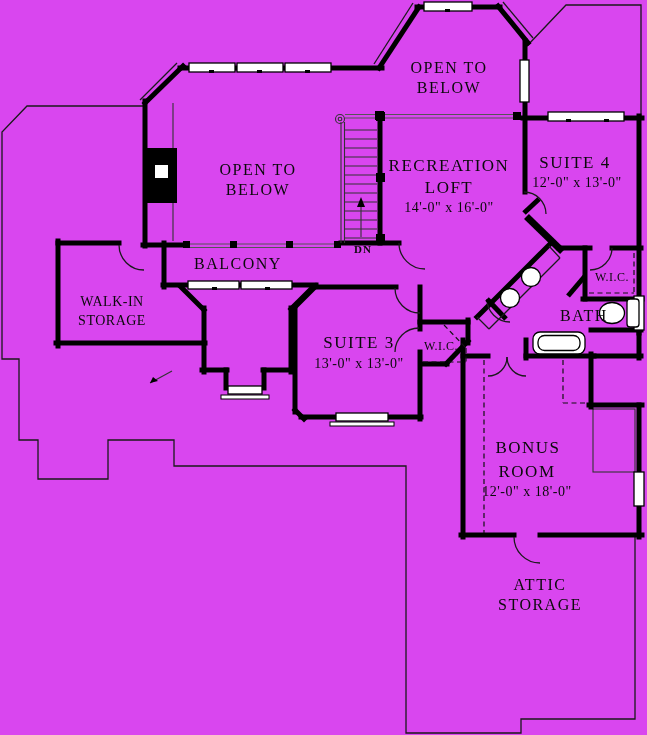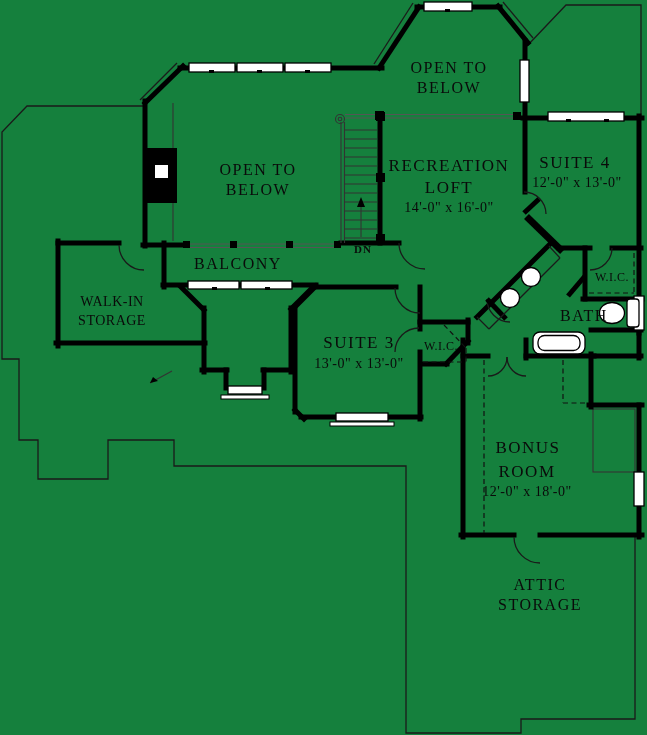--- a/index.html
+++ b/index.html
@@ -1,16 +1,16 @@
 <!DOCTYPE html>
 <html><head>
 <meta charset="utf-8">
 <style>
   html,body{margin:0;padding:0;background:#ffffff;}
-  .plan-wrap{width:647px;height:735px;position:relative;background:#15803d;overflow:hidden;}
+  .plan-wrap{width:647px;height:735px;position:relative;background:#d946ef;overflow:hidden;}
   svg{display:block;}
   .w{stroke:#000;stroke-width:5;fill:none;stroke-linecap:square;}
   .w7{stroke:#000;stroke-width:7;fill:none;stroke-linecap:square;}
   .t{stroke:#1a1a1a;stroke-width:1.3;fill:none;}
   .t2{stroke:#333;stroke-width:1.1;fill:none;}
   .gray{stroke:#555;stroke-width:1.2;fill:none;}
   .d{stroke:#111;stroke-width:1.2;fill:none;stroke-dasharray:5 3.5;}
   .win{fill:#fff;stroke:#000;stroke-width:1.3;}
   .sill{fill:#fff;stroke:#000;stroke-width:1;}
   .blk{fill:#000;stroke:none;}

